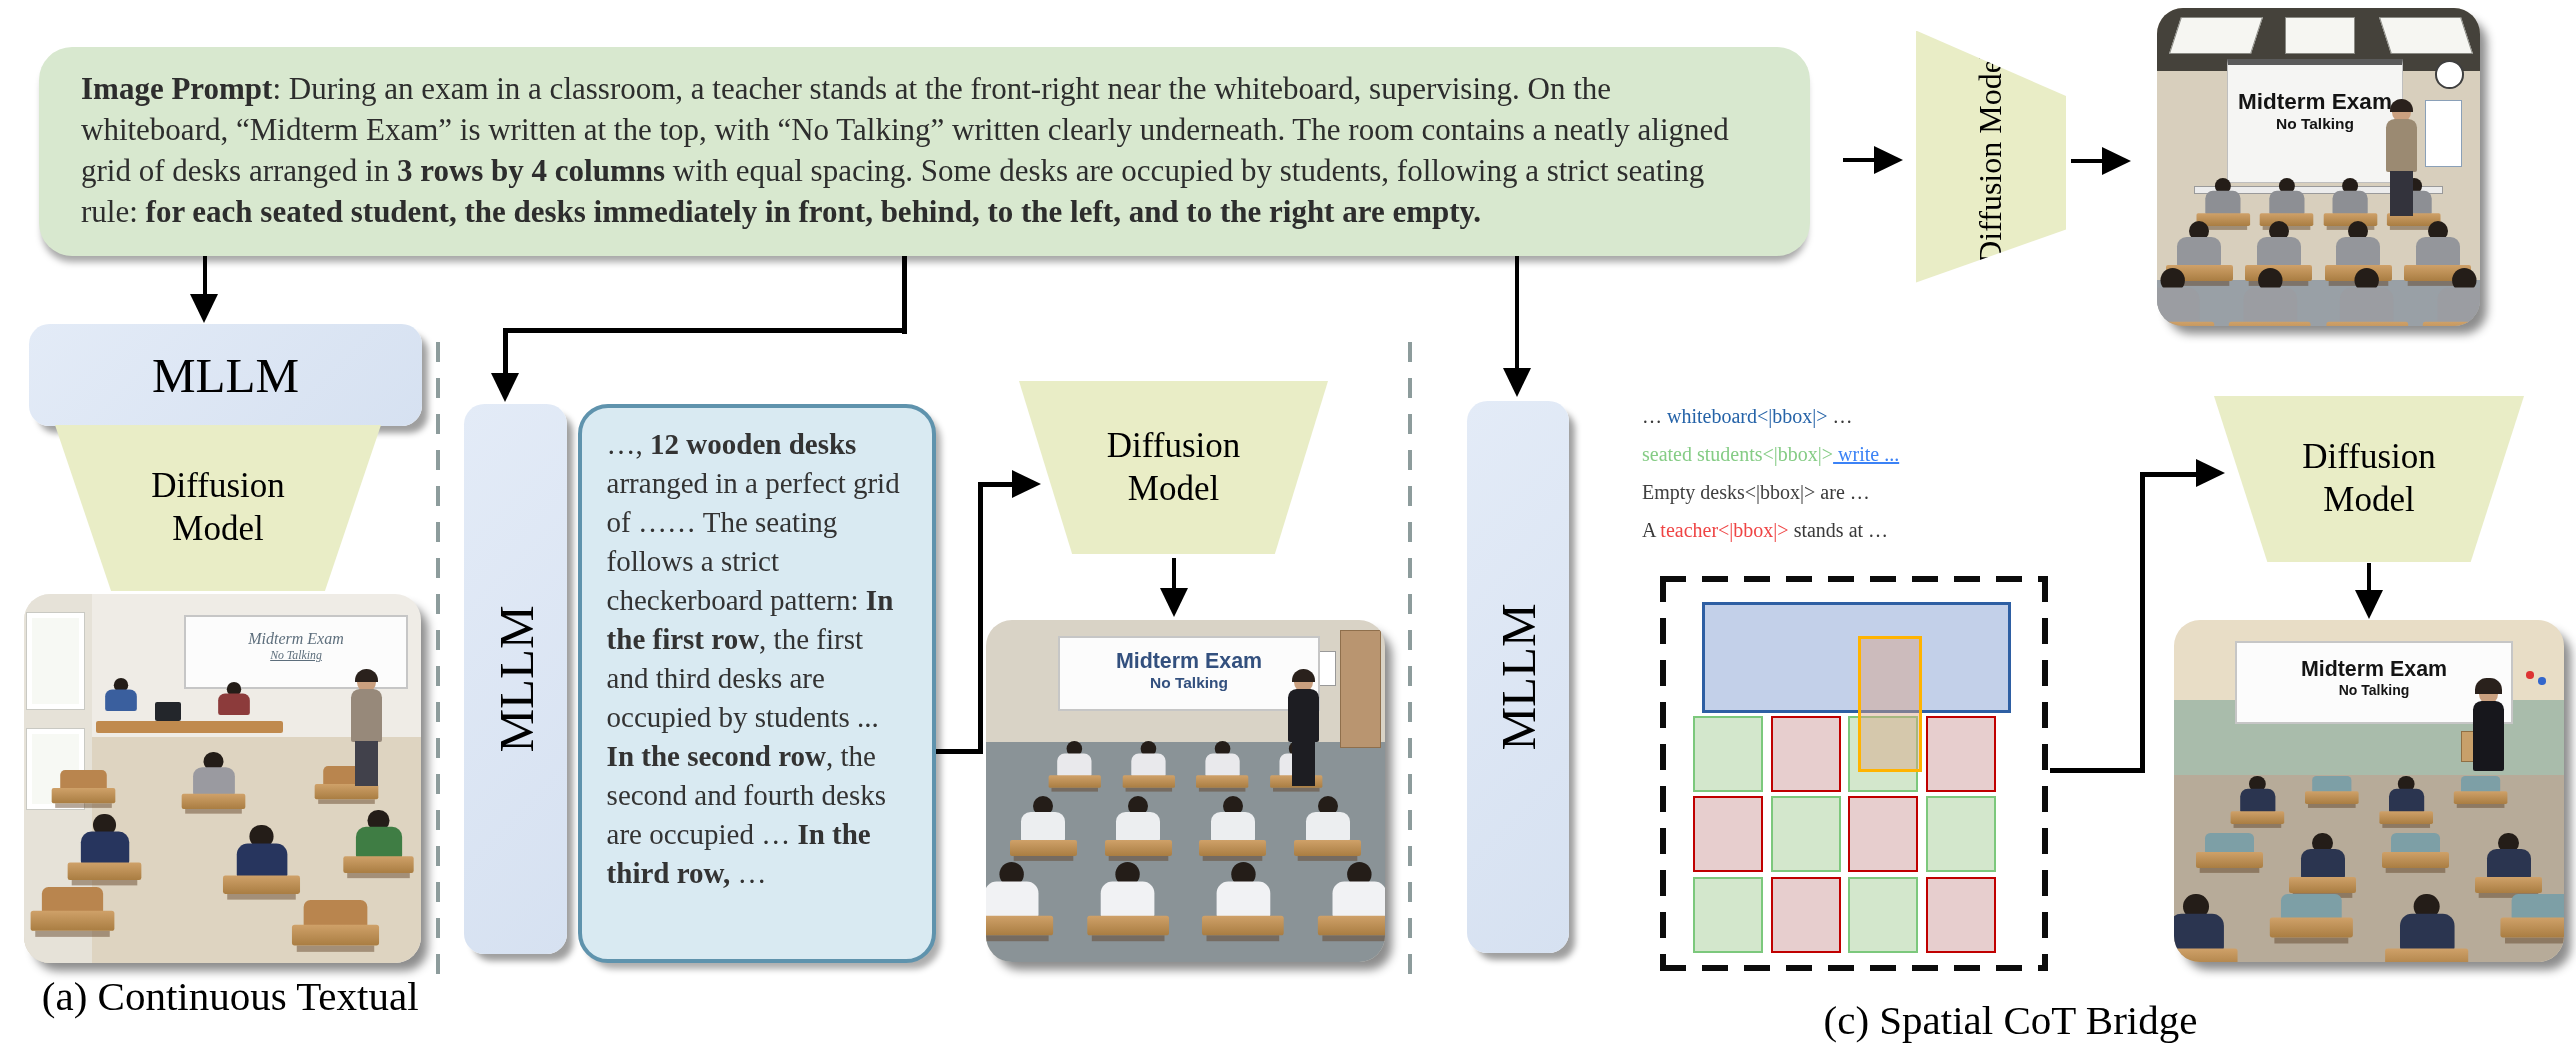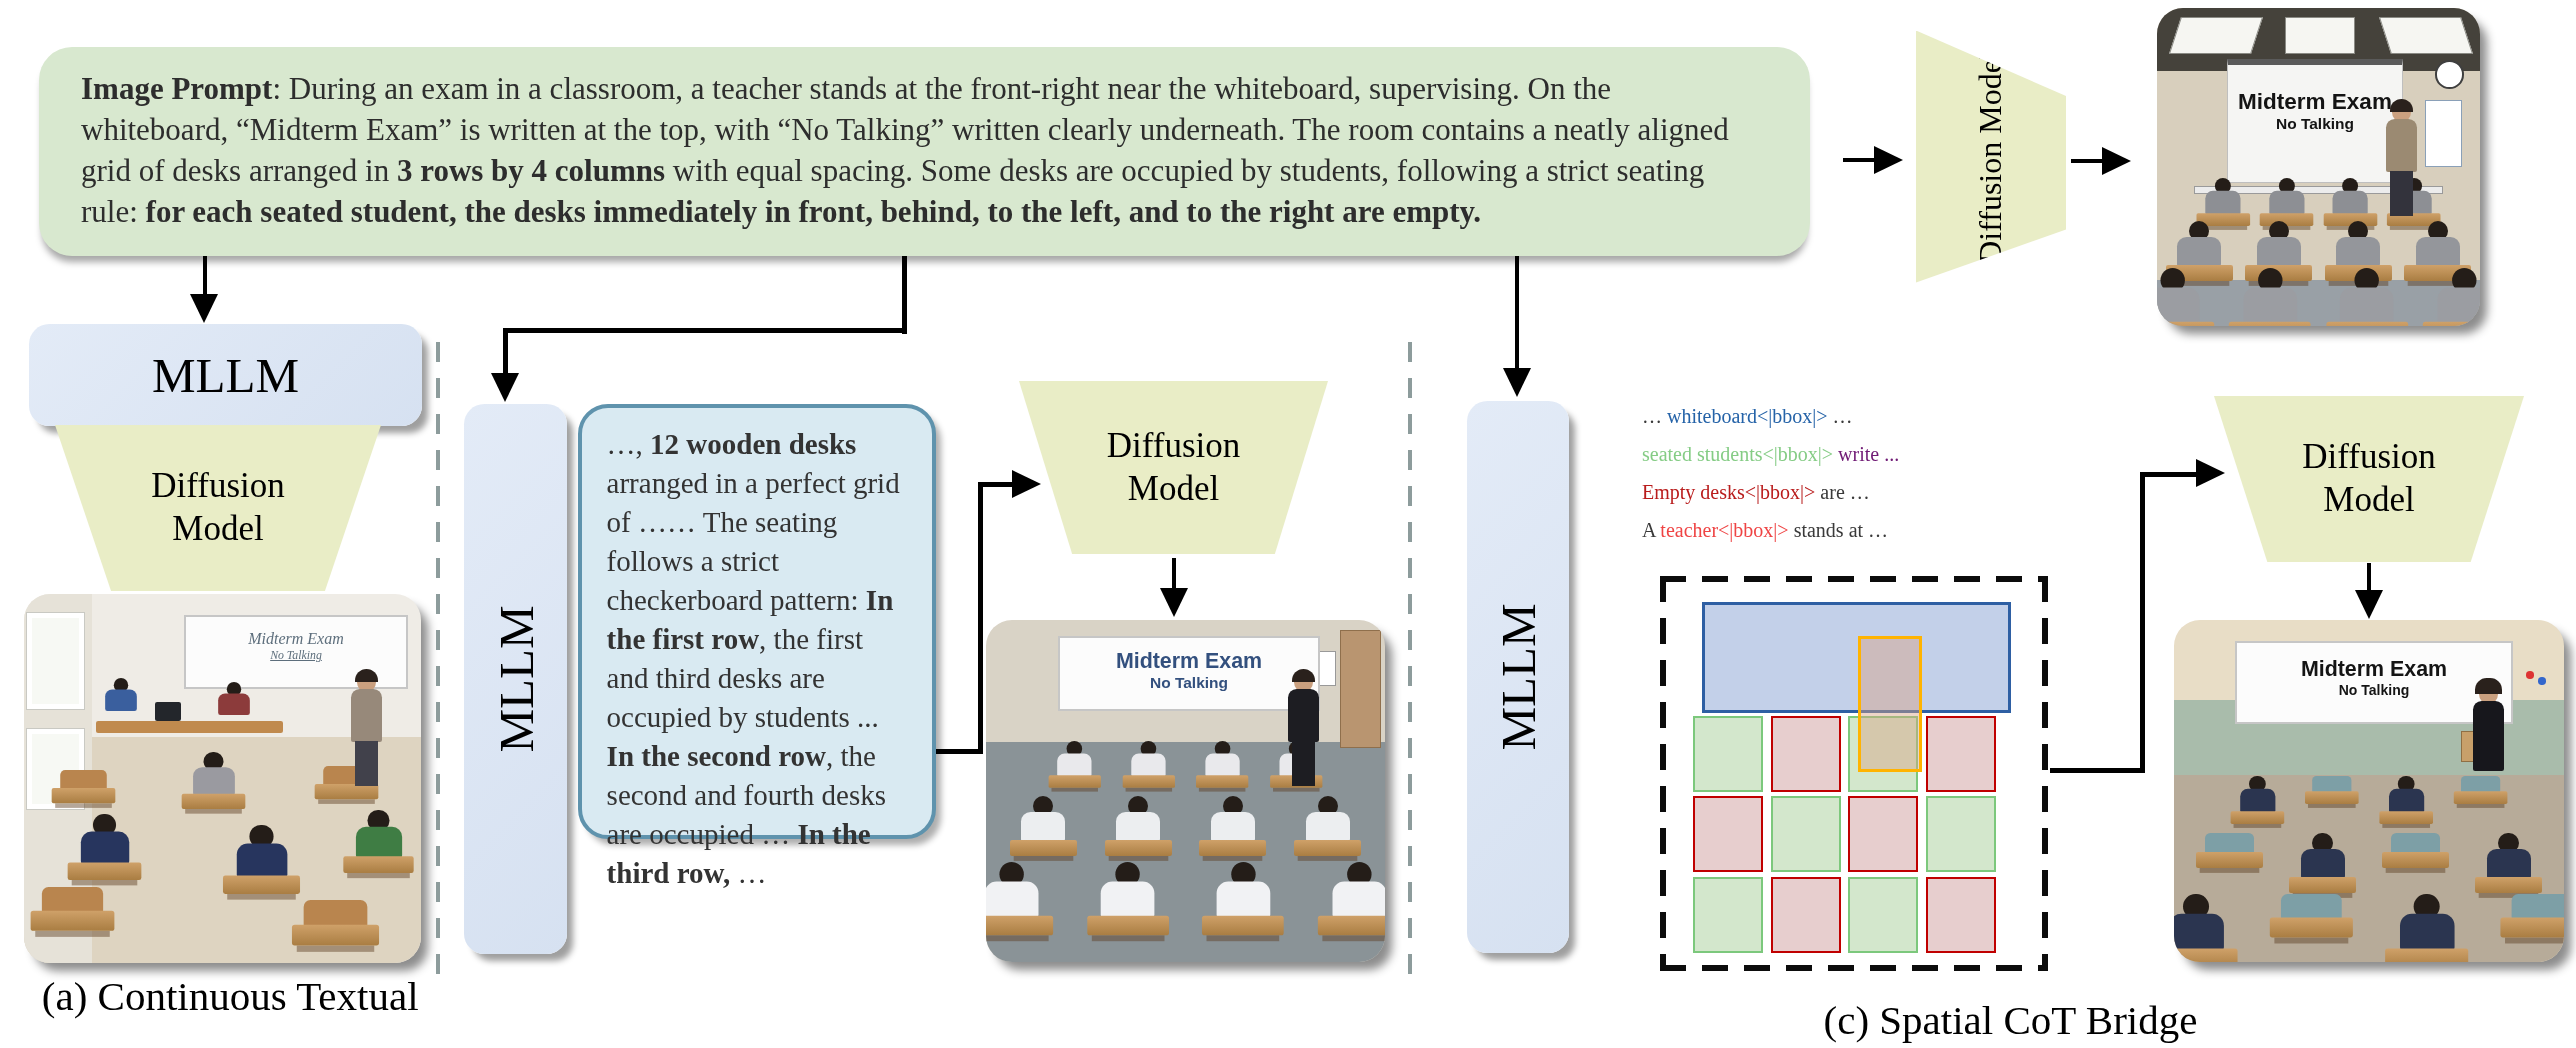--- a/index.html
+++ b/index.html
@@ -28,21 +28,21 @@
 
   
   .ln{position:absolute;background:#000;}
   .head-down{position:absolute;width:0;height:0;border-left:14.4px solid transparent;border-right:14.4px solid transparent;border-top:29px solid #000;}
   .head-right{position:absolute;width:0;height:0;border-top:14.4px solid transparent;border-bottom:14.4px solid transparent;border-left:29px solid #000;}
 
   
   .divider{position:absolute;width:4.3px;background:repeating-linear-gradient(180deg,#8d9c9c 0 20.3px,transparent 20.3px 36px);}
 
   
-  .bubble{position:absolute;left:578px;top:404px;width:358px;height:435px;background:#d9eaf2;
+  .bubble{position:absolute;left:578px;top:404px;width:358px;height:559px;background:#d9eaf2;
     border:4.3px solid #5f93ad;border-radius:30px;box-shadow:6.4px 7.5px 6.4px -2.1px rgba(0,0,0,.32);box-sizing:border-box;}
   .bubble-text{position:absolute;left:24.6px;right:21.4px;top:17px;font-size:29px;line-height:39px;color:#333;}
 
   
   .cot{position:absolute;left:1642px;top:397px;font-size:20px;line-height:38px;}
   .cot-line{white-space:nowrap;}
 
   
   .dashed-box{position:absolute;left:1660px;top:576px;width:388px;height:395px;}
   .dash-e{position:absolute;background:repeating-linear-gradient(90deg,#0c0c0c 0 26px,transparent 26px 42px);height:5.9px;left:0;right:0;}
@@ -463,22 +463,22 @@
 
   <div class="ln" style="left:1515px;top:256px;width:4.3px;height:114px;"></div>
   <div class="head-down" style="left:1503px;top:368px;"></div>
 
   <div class="mllm-box" style="left:1467px;top:401px;width:102px;height:552px;">
     <div class="rotwrap">MLLM</div>
   </div>
 
   <div class="cot">
     <div class="cot-line"><span style="color: rgb(58, 58, 58);">… </span><span style="color: rgb(37, 99, 168);">whiteboard&lt;|bbox|&gt;</span><span style="color: rgb(58, 58, 58);"> …</span></div>
-    <div class="cot-line"><span style="color: rgb(133, 204, 133);">seated students&lt;|bbox|&gt;</span><span style="color: #701a75;"> write ...</span></div>
-    <div class="cot-line"><span style="color: #b91c1c;">Empty desks&lt;|bbox|&gt;</span><span style="color: rgb(58, 58, 58);"> are …</span></div>
+    <div class="cot-line"><span style="color: rgb(133, 204, 133);">seated students&lt;|bbox|&gt;</span><span style="color: #3b82f6; text-decoration: underline;"> write ...</span></div>
+    <div class="cot-line"><span style="color: #404040;">Empty desks&lt;|bbox|&gt;</span><span style="color: rgb(58, 58, 58);"> are …</span></div>
     <div class="cot-line"><span style="color: rgb(58, 58, 58);">A </span><span style="color: #ef4444;">teacher&lt;|bbox|&gt;</span><span style="color: rgb(58, 58, 58);"> stands at …</span></div>
   </div>
 
   <div class="dashed-box">
     <div class="dash-e"></div>
     <div class="dash-e btm"></div>
     <div class="dash-v"></div>
     <div class="dash-v rgt"></div>
     <div class="bbox-blue"></div>
     <div class="bbox-yellow"></div>

